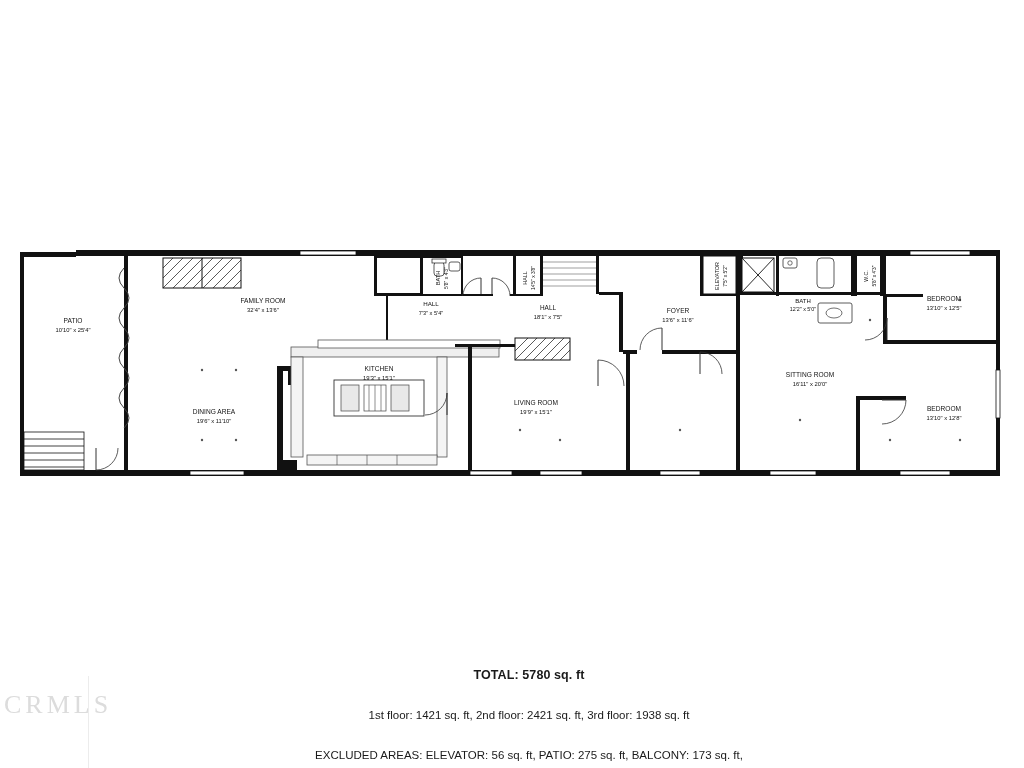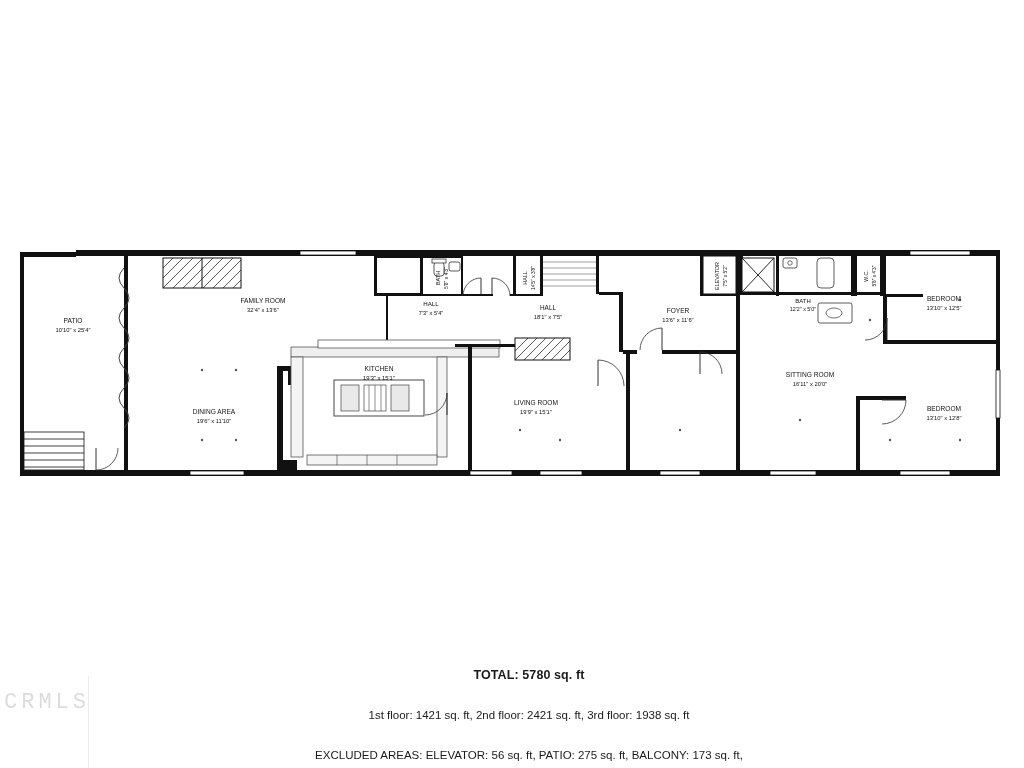--- a/index.html
+++ b/index.html
@@ -42,22 +42,22 @@
   .summary .disclaimer {
     font-size: 6.5px;
     letter-spacing: 0.25px;
     margin-top: 7px;
     color: #2a2a2a;
   }
   .watermark {
     position: absolute;
     left: 4px;
     top: 690px;
-    font-family: Liberation Mono, monospace;
-    font-size: 22px;
+    font-family: Liberation Serif, serif;
+    font-size: 26px;
     letter-spacing: 4px;
     color: #dcdcdc;
     user-select: none;
   }
   .wm-line {
     position: absolute;
     left: 88px;
     top: 676px;
     width: 1px;
     height: 92px;

